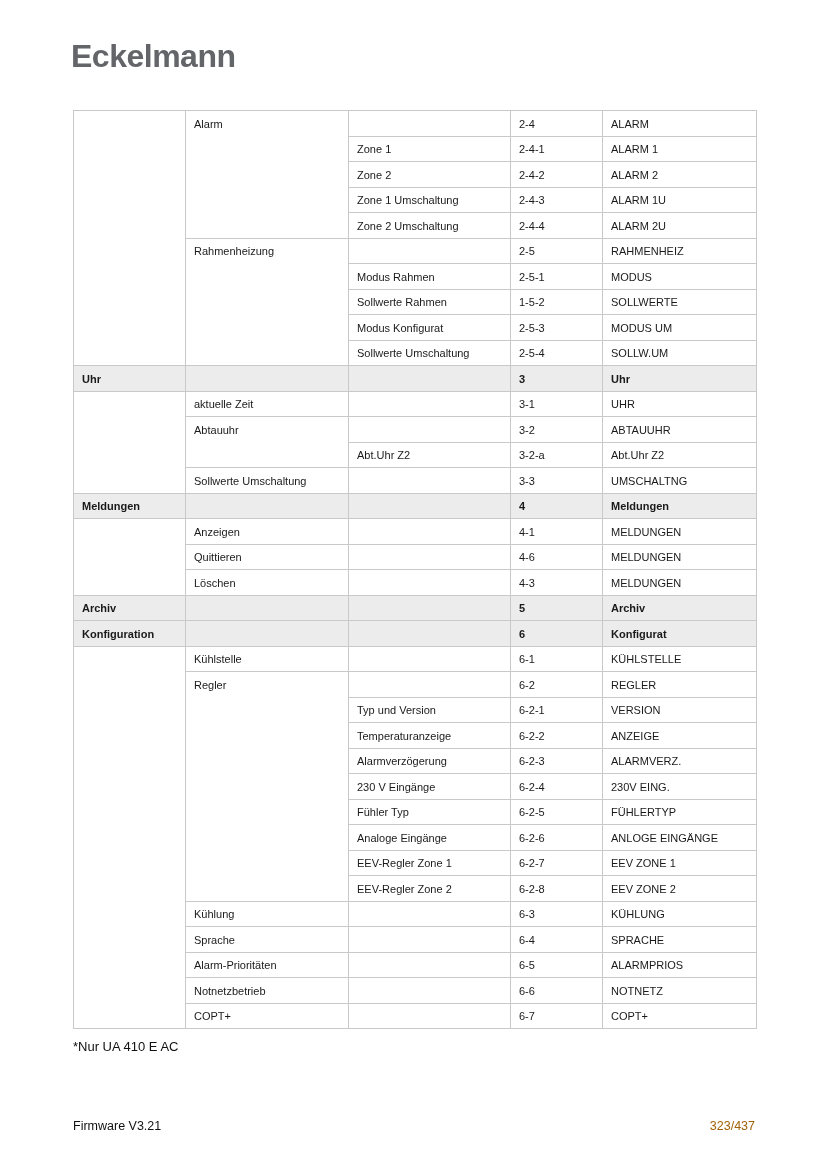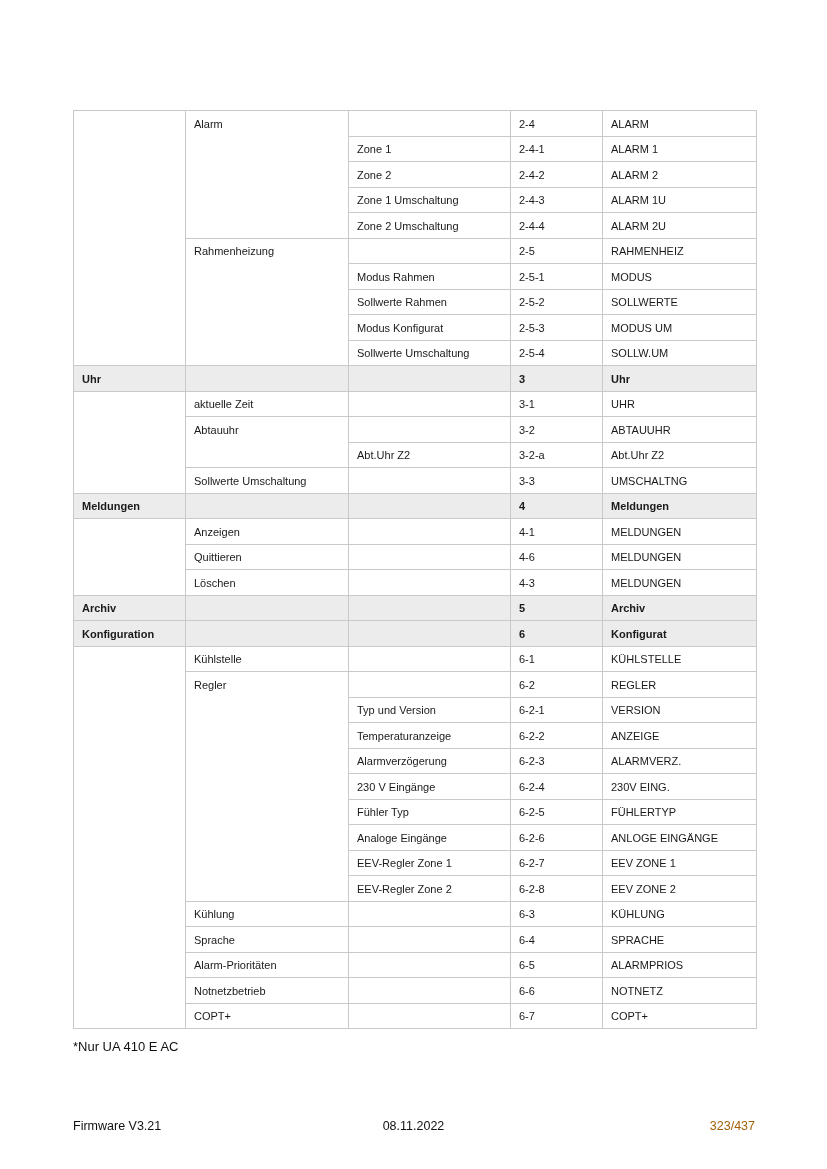--- a/index.html
+++ b/index.html
@@ -77,20 +77,21 @@
     top: 1119px;
     font-size: 12.5px;
     color: #a16207;
   }
 </style>
 </head>
 <body>
 
 <div class="page">
 
+  <div class="logo">Eckelmann</div>
 
   <table class="menu-table">
     <colgroup>
       <col style="width:112px">
       <col style="width:163px">
       <col style="width:162px">
       <col style="width:92px">
       <col style="width:154px">
     </colgroup>
     <tbody>
@@ -127,21 +128,21 @@
           <td class="c4">2-5</td>
           <td class="c5">RAHMENHEIZ</td>
         </tr>
         <tr>
           <td class="c3">Modus Rahmen</td>
           <td class="c4">2-5-1</td>
           <td class="c5">MODUS</td>
         </tr>
         <tr>
           <td class="c3">Sollwerte Rahmen</td>
-          <td class="c4">2-5-2</td>
+          <td class="c4">1-5-2</td>
           <td class="c5">SOLLWERTE</td>
         </tr>
         <tr>
           <td class="c3">Modus Konfigurat</td>
           <td class="c4">2-5-3</td>
           <td class="c5">MODUS UM</td>
         </tr>
         <tr>
           <td class="c3">Sollwerte Umschaltung</td>
           <td class="c4">2-5-4</td>
@@ -300,16 +301,15 @@
           <td class="c3"></td>
           <td class="c4">6-7</td>
           <td class="c5">COPT+</td>
         </tr>
       </tbody>
   </table>
 
   <div class="footnote">*Nur UA 410 E AC</div>
 
   <div class="footer-left">Firmware V3.21</div>
-  <div class="footer-center">08.11.2022</div>
   <div class="footer-right">323/437</div>
 
 </div>
 
 </body></html>

